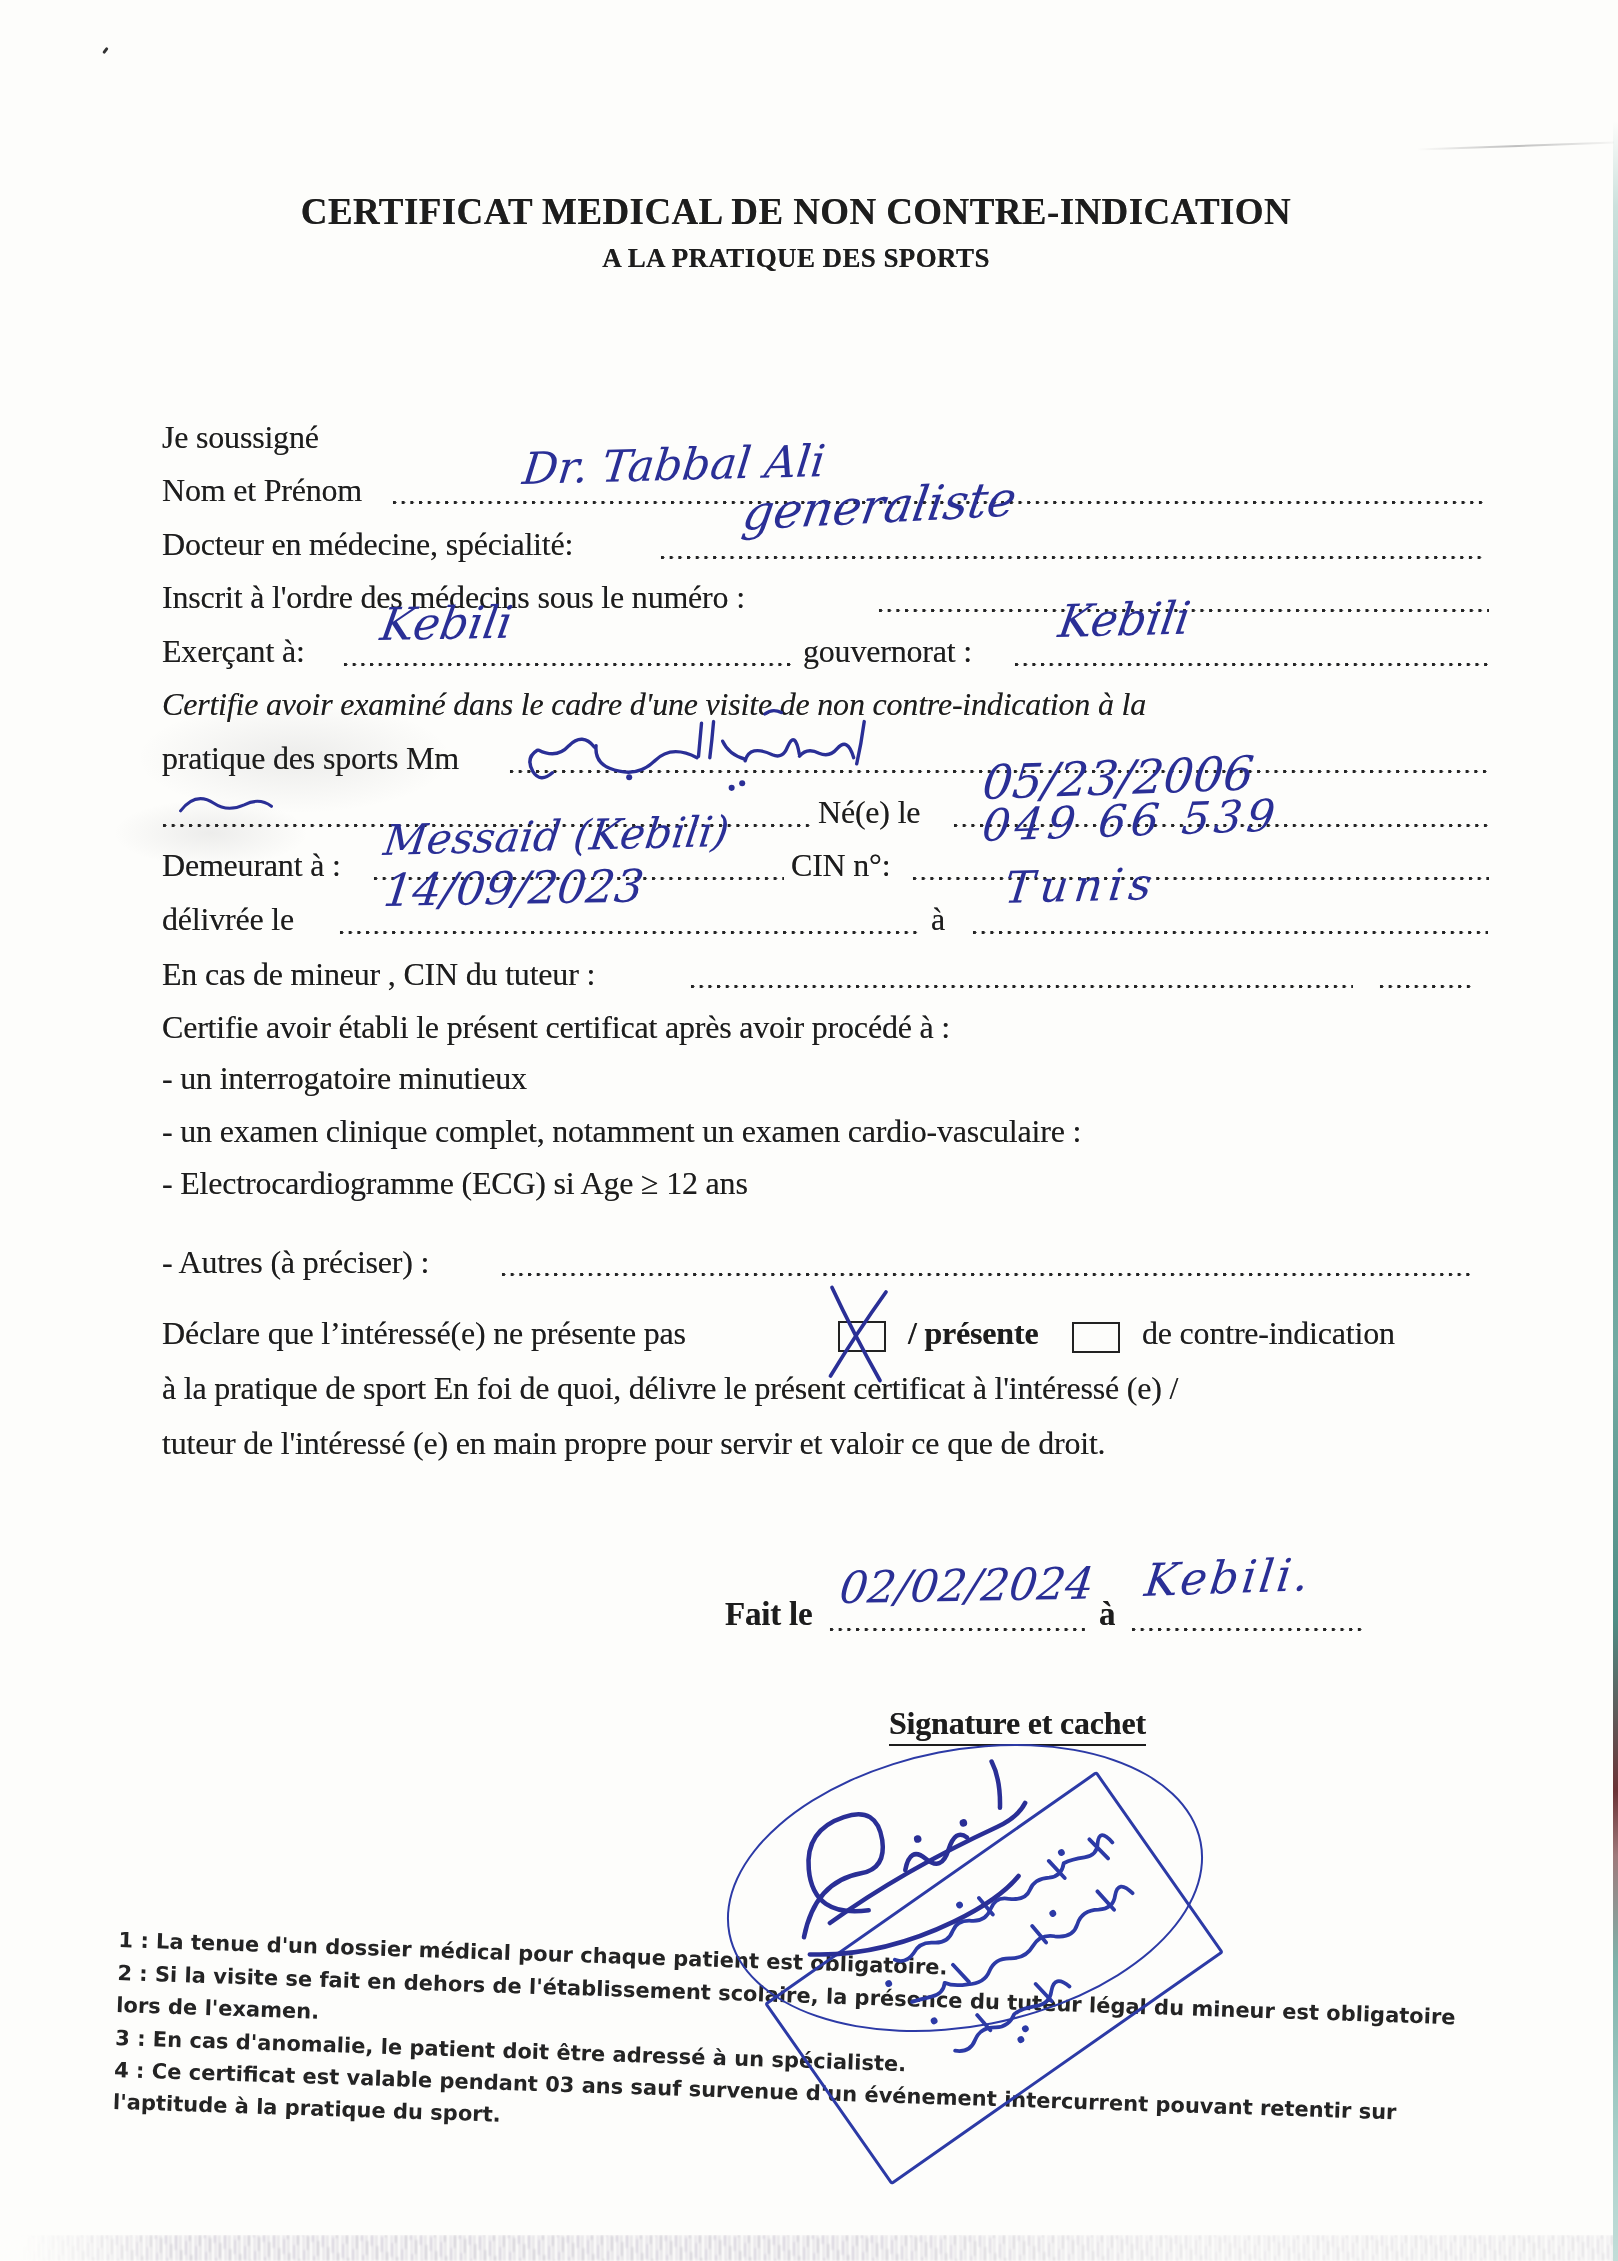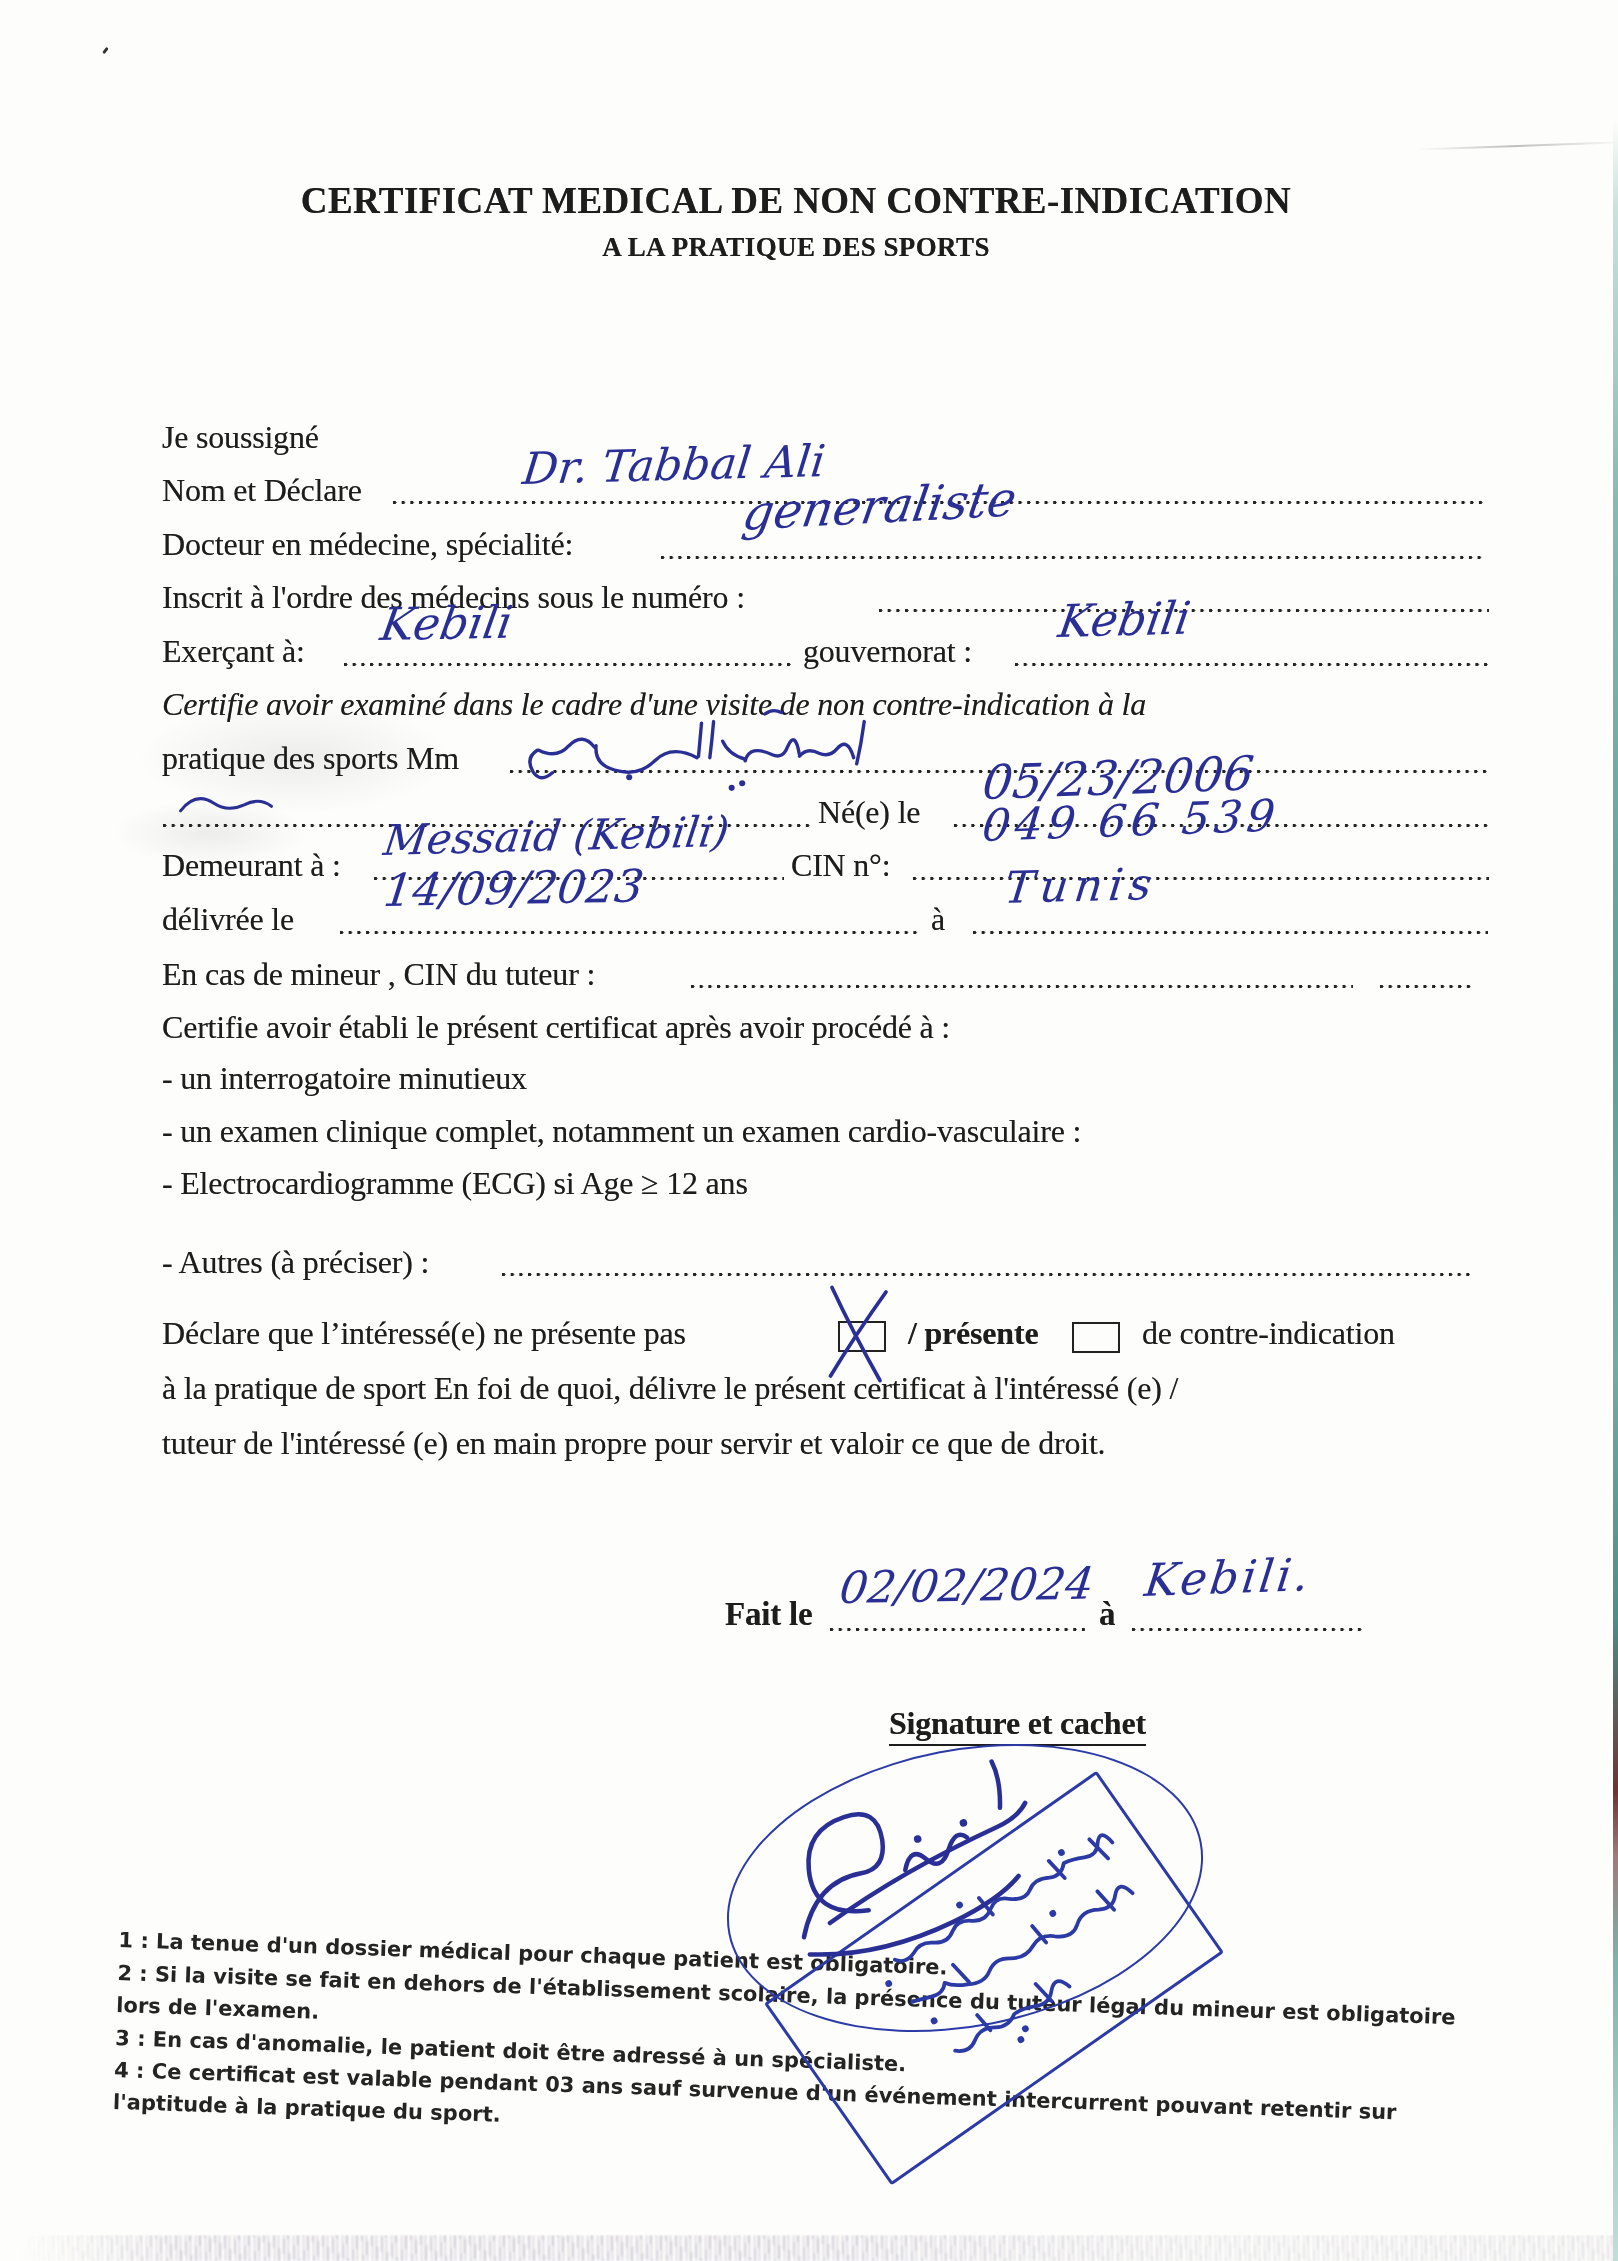--- a/index.html
+++ b/index.html
@@ -7,21 +7,21 @@
     position:relative; width:1618px; height:2261px; margin:0 auto;
     background:#fdfdfb; overflow:hidden;
     font-family:"Liberation Serif","DejaVu Serif",serif;
     color:#1d1d1d;
   }
   .abs{position:absolute;}
   .print{font-size:32px; letter-spacing:-0.2px; white-space:nowrap;
          text-shadow:0 0 0.5px rgba(20,20,20,.55);}
   .bold{font-weight:700;}
   .title{ text-align:center; font-weight:700; font-size:37px; letter-spacing:0.4px;
-          text-shadow:0 0 0.5px rgba(0,0,0,.6); line-height:47px;}
+          text-shadow:0 0 0.5px rgba(0,0,0,.6); line-height:47px;margin-top:11px;}
   .dots{ height:5.3px;
          background-image:radial-gradient(circle at 2.6px 2.6px,#242424 1.6px,rgba(0,0,0,0) 2px);
          background-size:8.7px 5.3px; background-repeat:repeat-x; }
   .hand{ font-family:"DejaVu Serif","Liberation Serif",serif; font-style:italic;
          color:#2a2f96; white-space:nowrap; transform-origin:left bottom; }
   .checkbox{ width:44px; height:27px; border:2.3px solid #222; background:transparent;}
   .footnotes{ font-family:"DejaVu Sans","Liberation Sans",sans-serif;
               font-size:21px; font-weight:700; color:#242424; width:1379px;
               transform:rotate(1.9deg); transform-origin:0 0; line-height:32px;}
   .footnotes div{margin-bottom:0.8px;}
@@ -58,21 +58,21 @@
   <div class="abs smudge" style="left:136px;top:701px;width:317px;height:113px;"></div>
   <div class="abs smudge" style="left:113px;top:799px;width:196px;height:68px;"></div>
 
   <div class="abs title" style="left:128px;top:177px;width:1336px;">
     <div>CERTIFICAT MEDICAL DE NON CONTRE-INDICATION</div>
     <div style="font-size:27px;">A LA PRATIQUE DES SPORTS</div>
   </div>
 
   <div class="abs print" style="left:162px;top:419px;">Je soussigné</div>
 
-  <div class="abs print" style="left:162px;top:472px;">Nom et Déclare</div>
+  <div class="abs print" style="left:162px;top:472px;">Nom et Prénom</div>
   <div class="abs dots" style="left:392px;top:500px;width:1093px;"></div>
   <div class="abs hand" style="left:520px;top:443px;font-size:44px;transform:rotate(-1.5deg) skewX(-8deg);">Dr. Tabbal Ali</div>
 
   <div class="abs print" style="left:162px;top:526px;">Docteur en médecine, spécialité:</div>
   <div class="abs dots" style="left:660px;top:555px;width:825px;"></div>
   <div class="abs hand" style="left:739px;top:485px;font-size:48px;transform:rotate(-3deg) skewX(-12deg);">generaliste</div>
 
   <div class="abs print" style="left:162px;top:579px;">Inscrit à l'ordre des médecins sous le numéro :</div>
   <div class="abs dots" style="left:878px;top:608px;width:611px;"></div>
 

